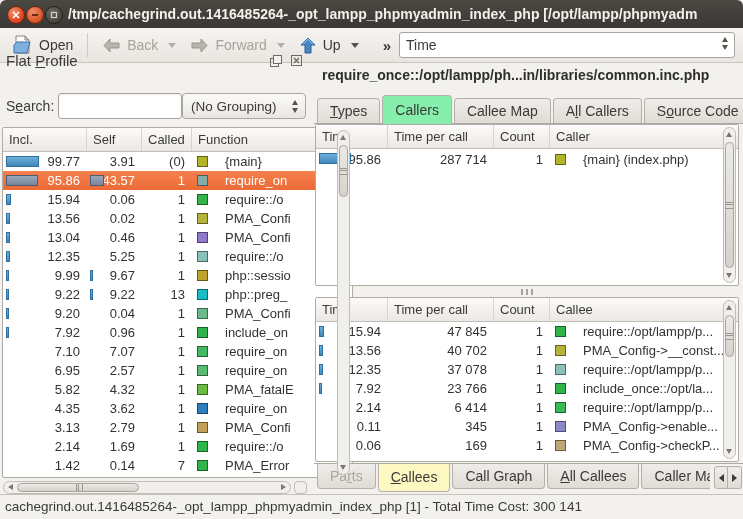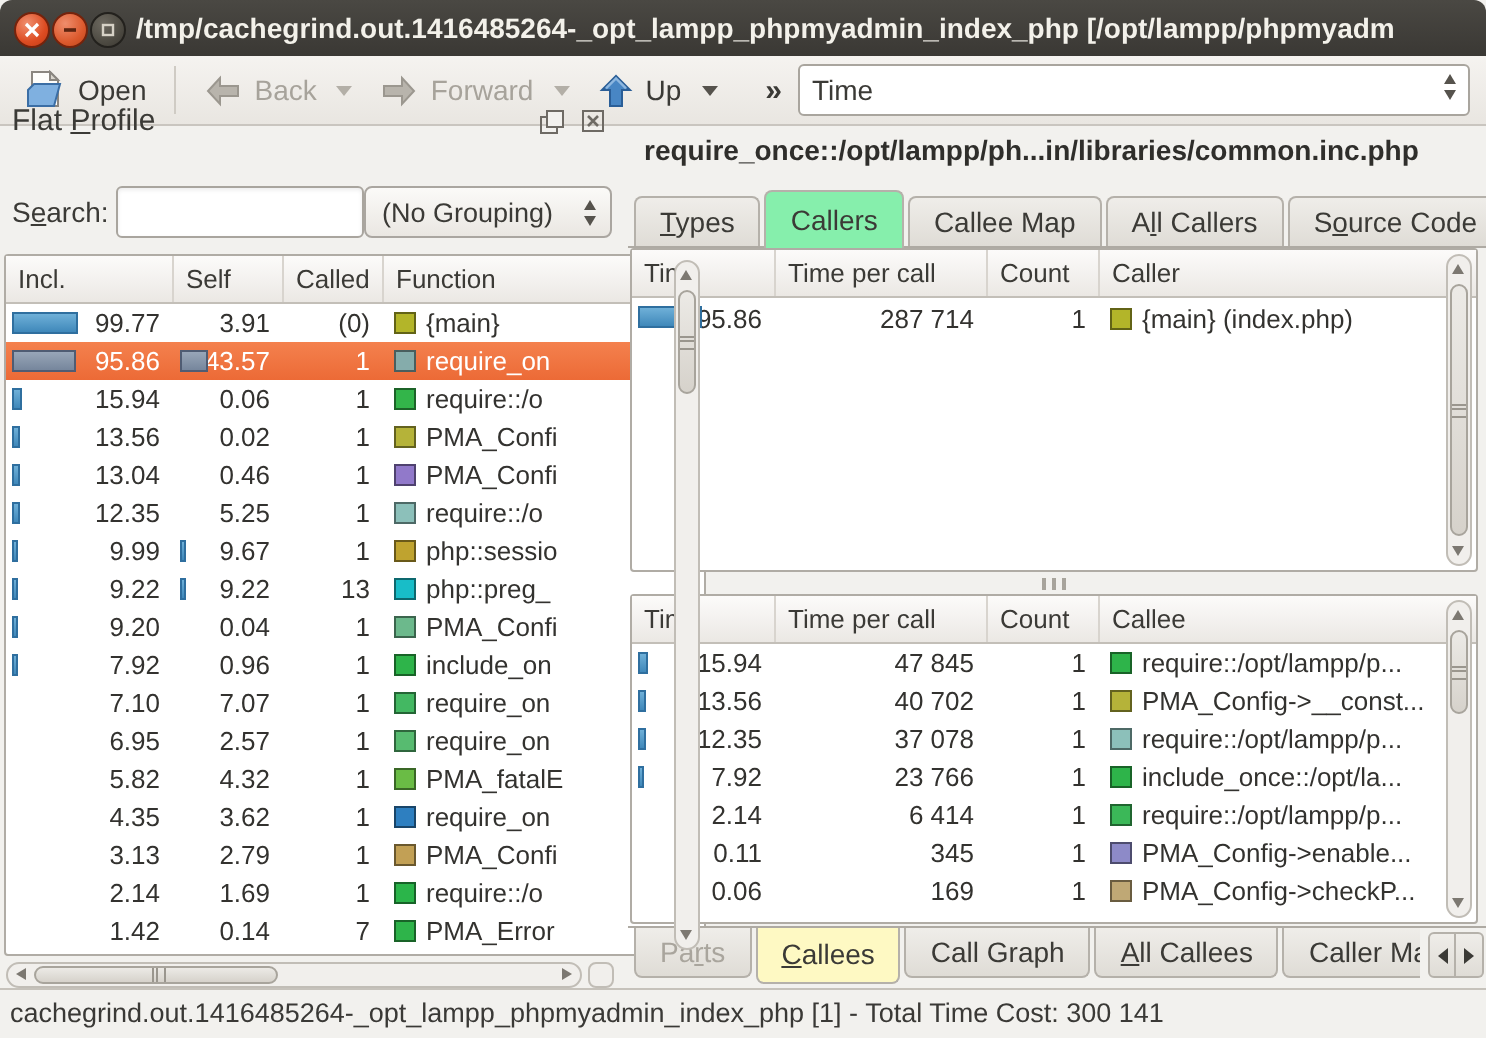--- a/index.html
+++ b/index.html
@@ -78,21 +78,21 @@
     border-right:1px solid #d8d4ce;box-sizing:border-box;white-space:nowrap;overflow:hidden;}
   .th:last-child{border-right:none;flex:1;}
   .tbl-body{position:relative;overflow:hidden;}
   .trow{display:flex;align-items:center;font-size:13px;color:#33322f;white-space:nowrap;}
   .trow.selected{background:linear-gradient(#f4814e,#ec6a36);color:#fff;}
   .cell{display:flex;align-items:center;box-sizing:border-box;height:100%;overflow:hidden;}
   .cell.num{justify-content:flex-end;padding-right:7px;position:relative;}
   .hbar{position:absolute;left:3px;top:50%;margin-top:-6px;height:11px;
     background:linear-gradient(#6fb0d8,#3f88ba);border:1px solid #2f6f9f;box-sizing:border-box;}
   .selected .hbar{background:linear-gradient(#98a6b8,#76869c);border-color:#4f5c73;}
-  .fn-cell{flex:1;gap:5px;padding-left:5px;}
+  .fn-cell{flex:1;gap:17px;padding-left:5px;}
   .sq{width:11px;height:11px;flex:0 0 11px;border:1px solid rgba(0,0,0,.45);box-sizing:border-box;}
 
   .flat-table{left:2px;top:127px;width:351px;height:351px;}
   .flat-table .tbl-body{height:326px;}
   .flat-table .trow{height:19px;}
   .flat .c0{width:84px;}.flat .c1{width:55px;}.flat .c2{width:50px;}
 
   .callers-table{left:315px;top:124px;width:424px;height:162px;}
   .callers-table .tbl-body{height:137px;}
   .callers-table .trow{height:20px;}

